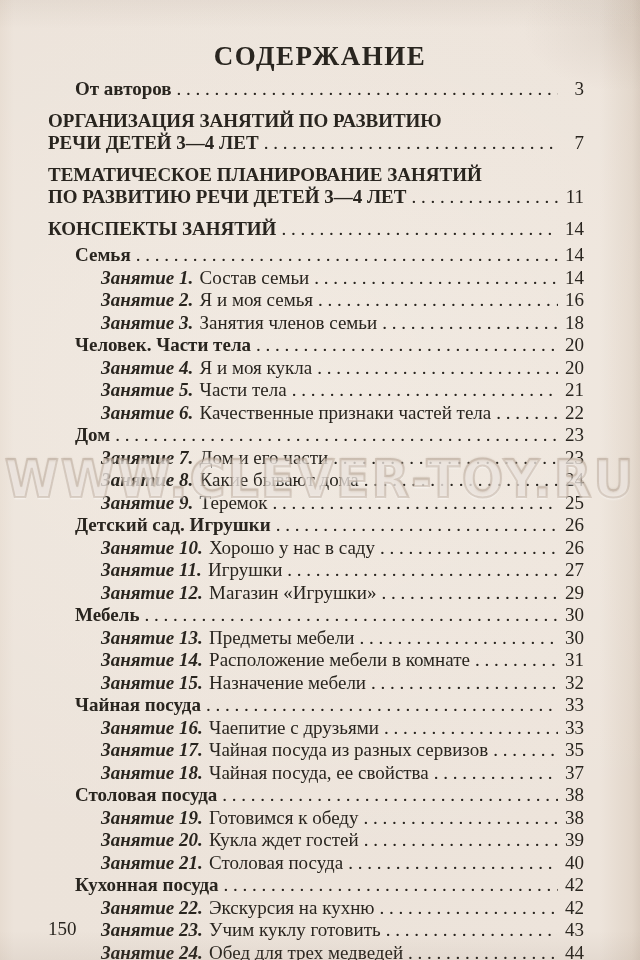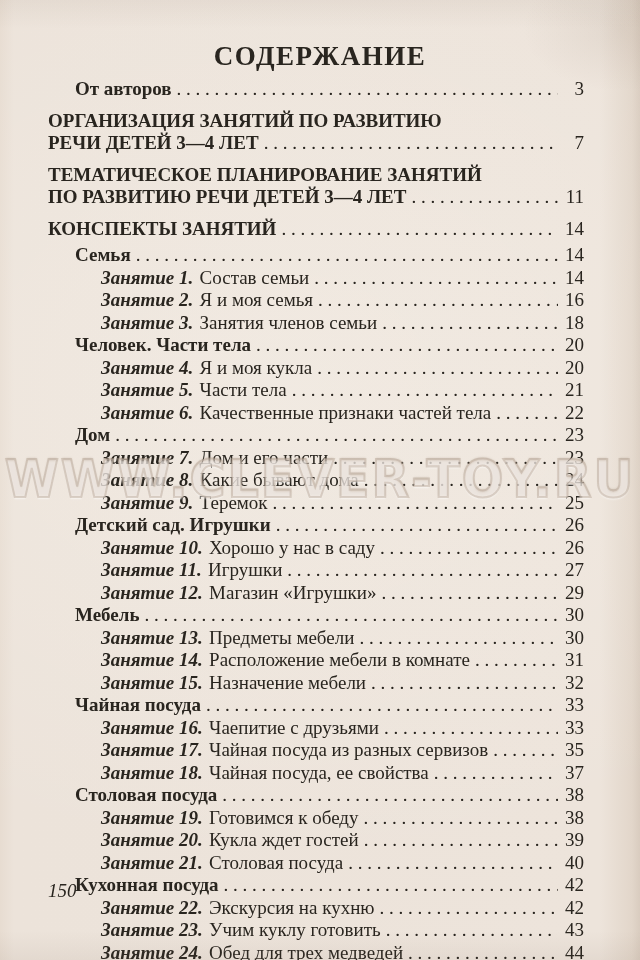--- a/index.html
+++ b/index.html
@@ -65,23 +65,22 @@
     content:". . . . . . . . . . . . . . . . . . . . . . . . . . . . . . . . . . . . . . . . . . . . . . . . . . . . . . . . . . . . . . . . . . . . . . . .";
   }
   .pagenum{
     flex:0 0 auto;
     min-width:24px;
     text-align:right;
   }
   .footer-pagenum{
     position:absolute;
     left:48px;
-    top:880px;
+    top:918px;
     font-size:19px;
-    font-style:italic;
   }
   .watermark{
     position:absolute;
     left:0;right:0;
     top:451px;
     text-align:center;
     font-family:"DejaVu Sans","Liberation Sans",sans-serif;
     font-weight:800;
     font-size:49px;
     letter-spacing:2px;

